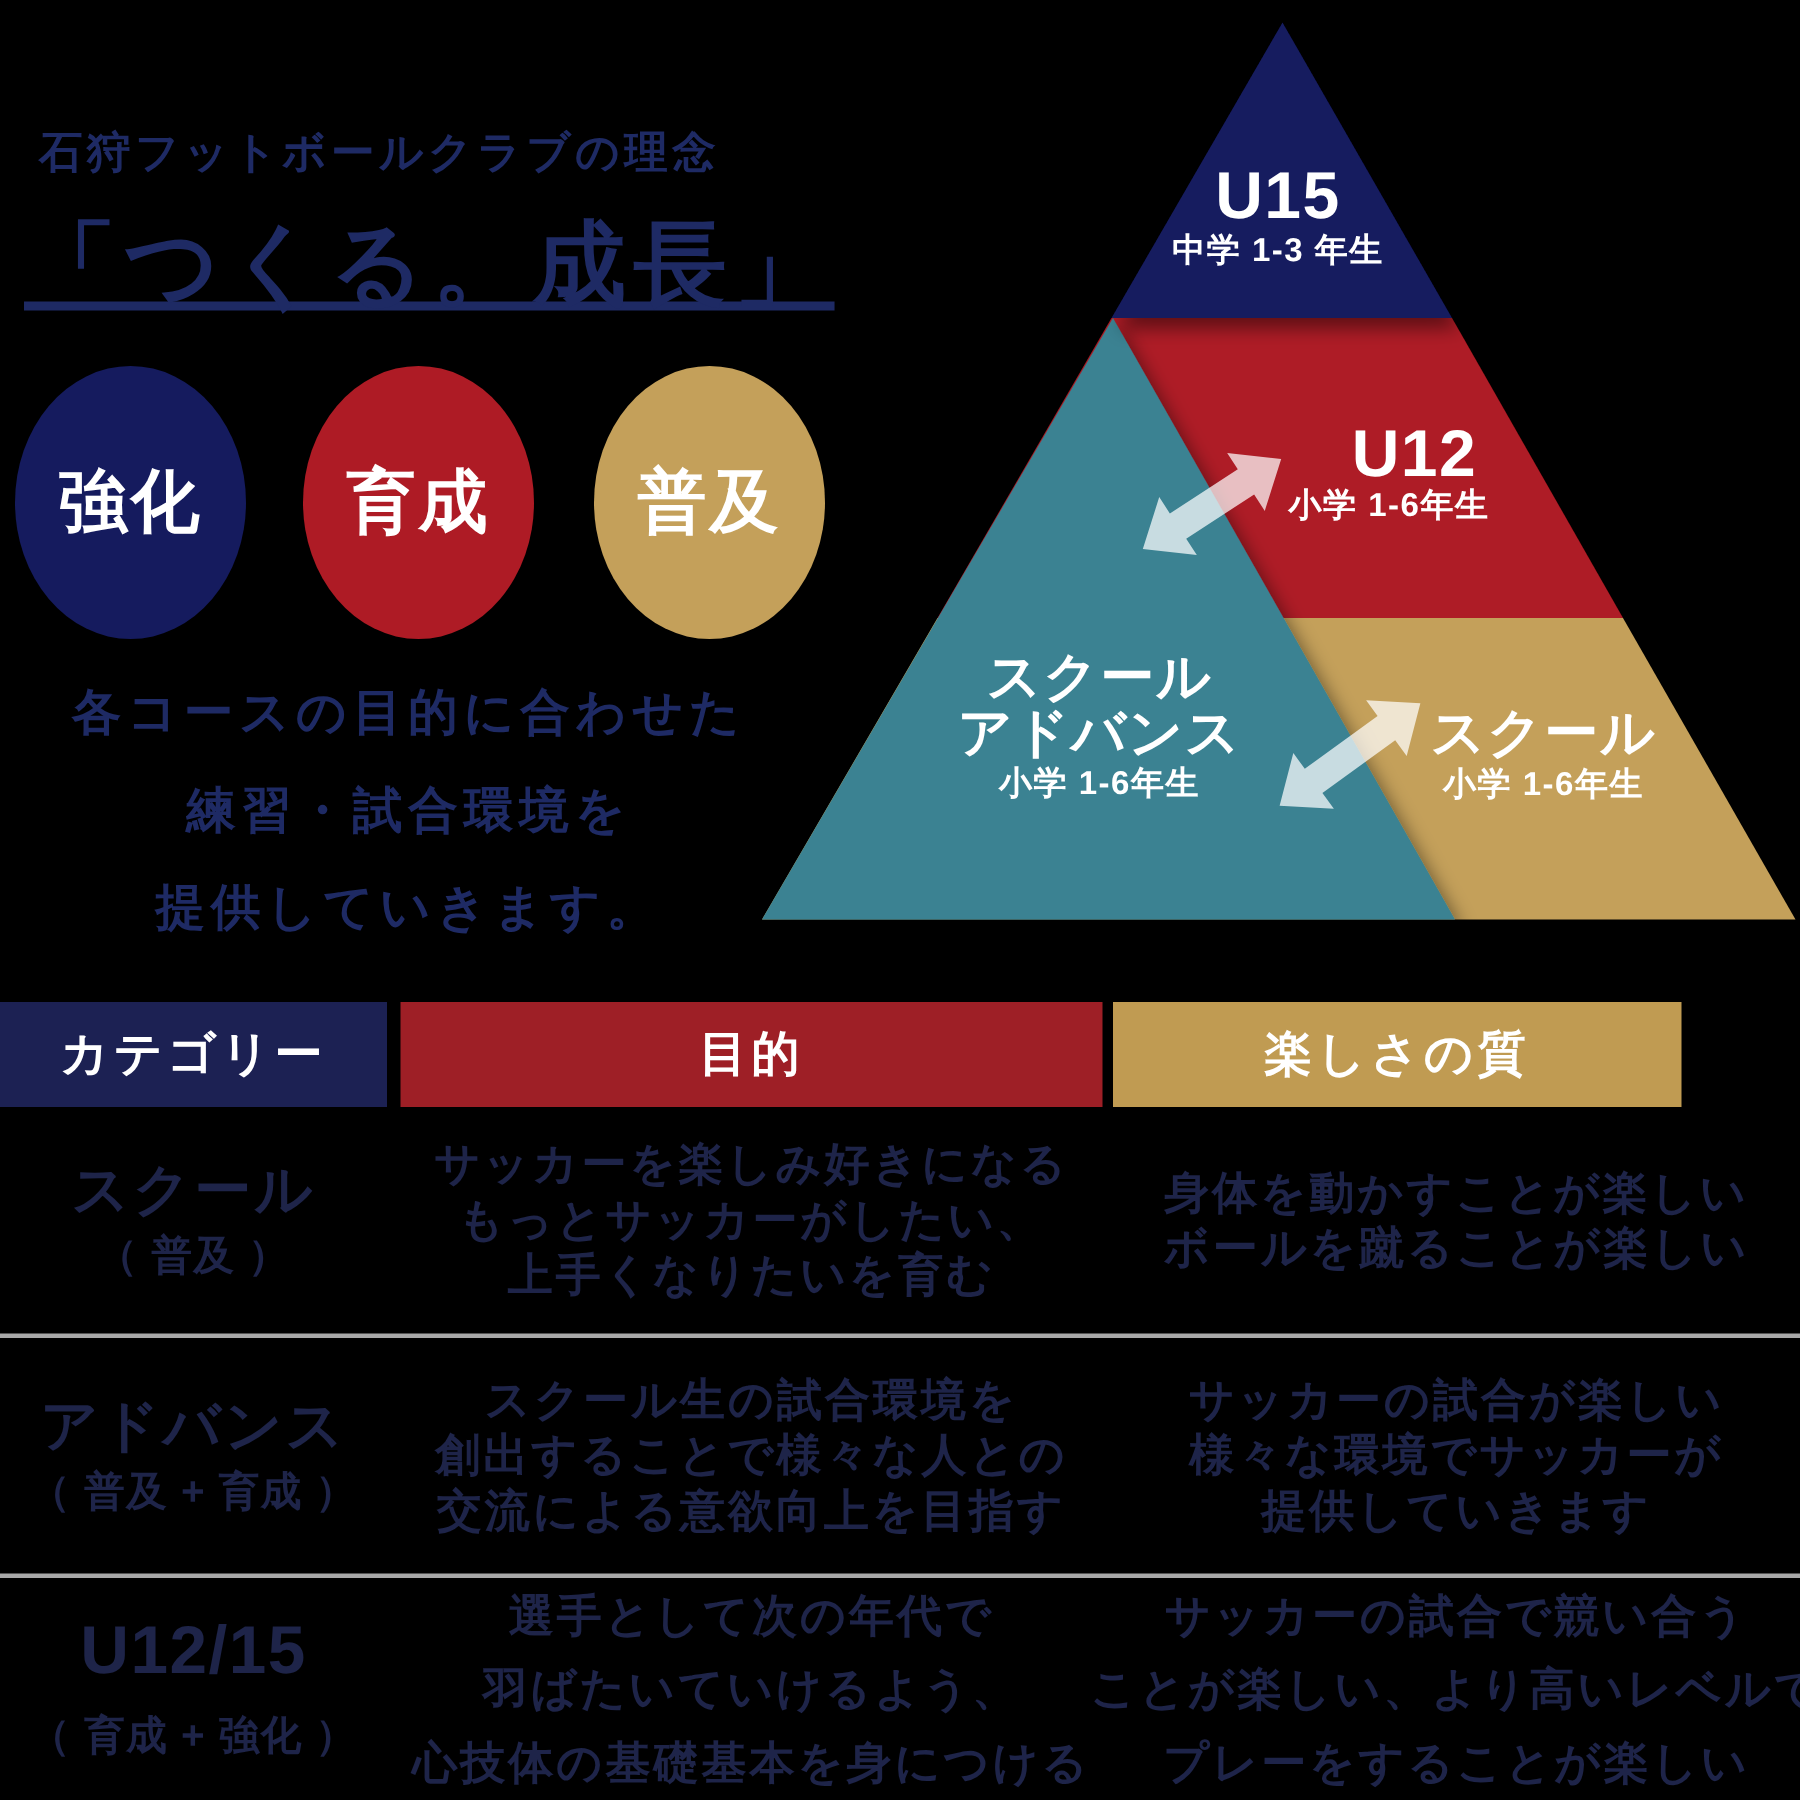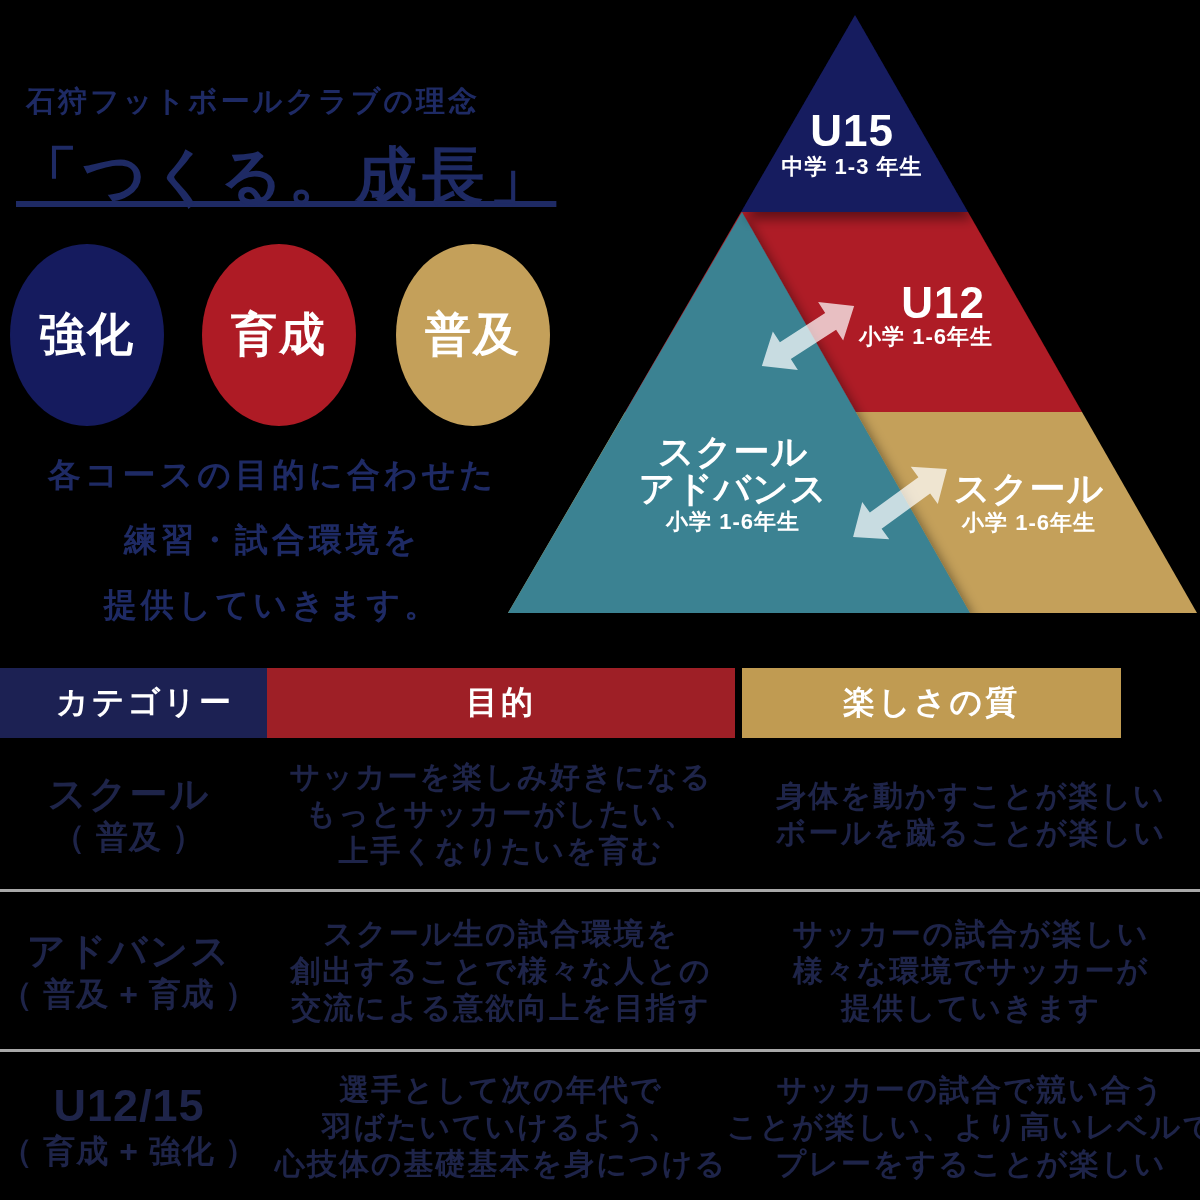--- a/index.html
+++ b/index.html
@@ -24,34 +24,34 @@
 
   
   .pyr-label{color:#fff;}
   .pyr-name{font-size:44px;letter-spacing:1px;}
   .pyr-name-lg{font-size:36px;letter-spacing:1px;}
   .pyr-sub{font-size:22px;letter-spacing:1px;}
 
   
   .th{top:668px;height:70px;display:flex;align-items:center;justify-content:center;
       color:#fff;font-size:32px;letter-spacing:3px;}
-  .th-cat{left:0;width:258px;background:#1c2153;padding-left:16px;}
+  .th-cat{left:0;width:258px;background:#1c2153;}
   .th-purpose{left:267px;width:468px;background:#9e1f26;}
   .th-fun{left:742px;width:379px;background:#c09b52;}
   .row-cell{display:flex;flex-direction:column;align-items:center;justify-content:center;
             color:#1e2449;text-align:center;}
   .col-cat{left:0;width:258px;}
   .col-purpose{left:267px;width:468px;}
   .col-fun{left:742px;width:458px;}
   .r1{top:738px;height:151px;}
   .r2{top:892px;height:157px;}
-  .r3{top:1052px;height:148px;}
+  .r3{top:1052px;height:148px;gap:12px;}
   .cat-name{font-size:38px;letter-spacing:2px;line-height:46px;}
   .cat-name-latin{font-size:45px;letter-spacing:1px;line-height:50px;}
-  .cat-sub{font-size:32px;letter-spacing:1px;line-height:40px;}
+  .cat-sub{font-size:27px;letter-spacing:1px;line-height:40px;}
   .cell-line{font-size:30px;letter-spacing:2px;line-height:37px;white-space:nowrap;}
   .divider{left:0;width:1200px;height:3px;background:#a8a8a8;}
 </style>
 </head>
 <body>
 
 <div class="canvas">
 
   <div class="abs intro-subtitle">石狩フットボールクラブの理念</div>
   <div class="abs intro-title">「つくる。成長」</div>

